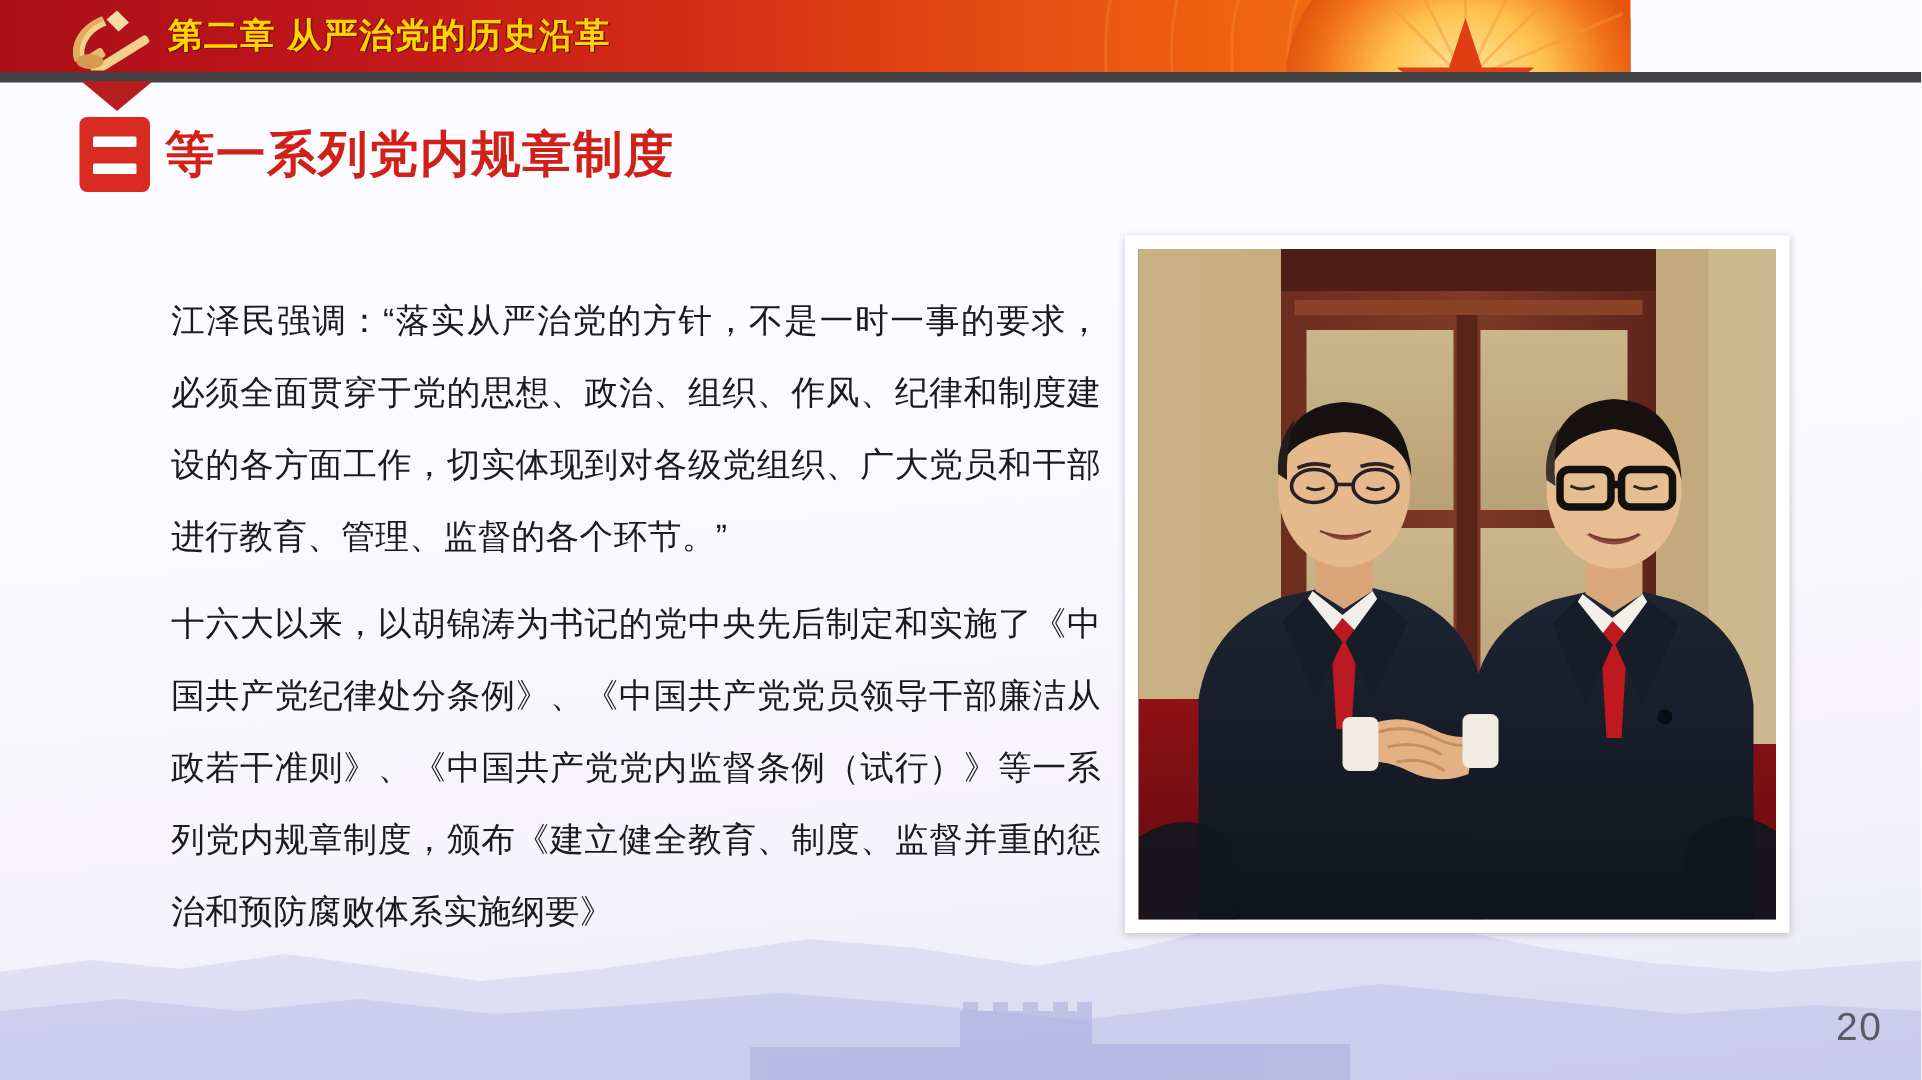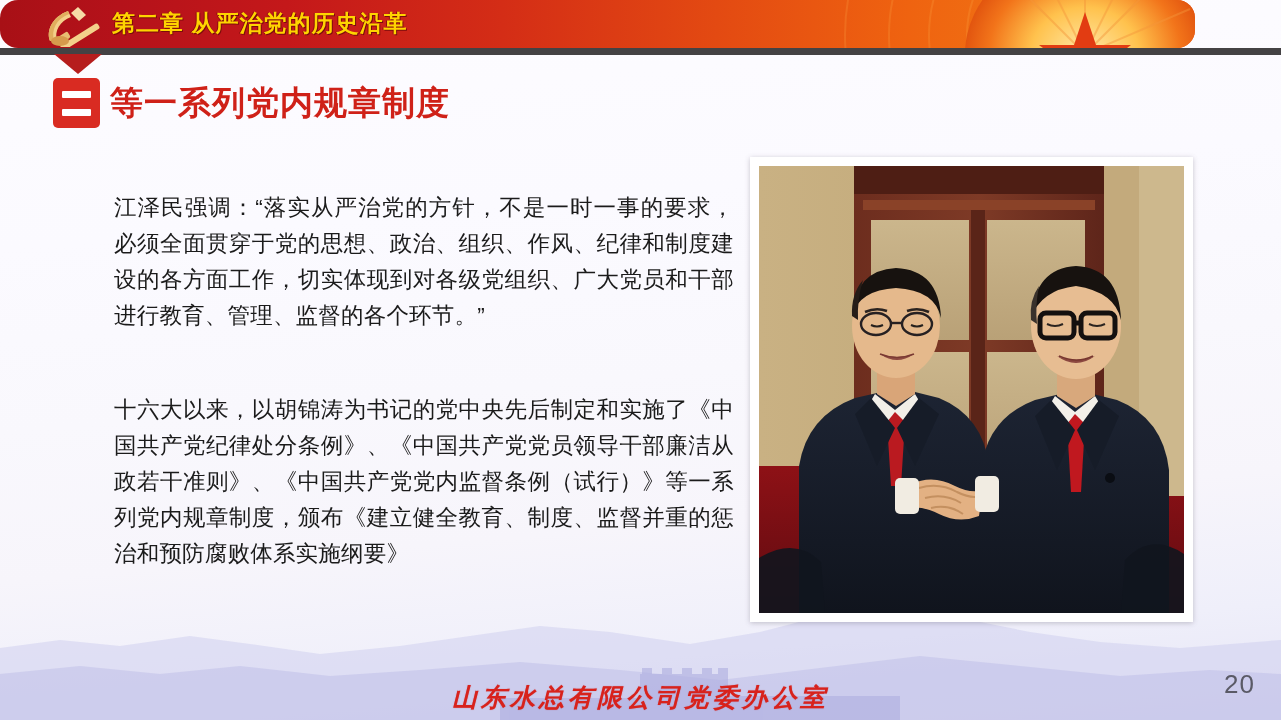--- a/index.html
+++ b/index.html
@@ -34,34 +34,33 @@
     width: 1281px;
     height: 150px;
     pointer-events: none;
   }
 
   
   .header-banner {
     position: absolute;
     left: 0;
     top: 0;
-    width: 1195px;
+    width: 1087px;
     height: 48px;
     background:
       linear-gradient(to right,
         #a81016 0%,
         #b5121a 10%,
         #c4181a 24%,
         #d42d16 42%,
         #e34a12 60%,
         #ef6310 76%,
         #f07414 88%,
         #e9540f 100%);
     overflow: hidden;
-    border-radius: 18px;
   }
   .banner-sunburst {
     position: absolute;
     right: -40px;
     top: -96px;
     width: 300px;
     height: 300px;
     pointer-events: none;
   }
   .banner-rings {
@@ -150,21 +149,21 @@
     white-space: nowrap;
   }
 
   
   .body-text {
     position: absolute;
     left: 114px;
     width: 620px;
     color: #1b1b1b;
     font-size: 22.5px;
-    line-height: 36px;
+    line-height: 48px;
     letter-spacing: .2px;
     text-align: justify;
     text-justify: inter-ideograph;
   }
   .para-1 { top: 190px; }
   .para-2 { top: 392px; }
 
   
   .photo-frame {
     position: absolute;
@@ -408,17 +407,16 @@
           <rect x="136" y="312" width="24" height="36" rx="5" fill="#f1ece2"></rect>
           <rect x="216" y="310" width="24" height="36" rx="5" fill="#f1ece2"></rect>
         </g>
 
         <path d="M0,447 L0,392 Q36,370 62,396 L66,447 Z" fill="#11151e" opacity=".9"></path>
         <path d="M425,447 L425,388 Q392,366 366,394 L362,447 Z" fill="#11151e" opacity=".9"></path>
       </svg>
     </div>
   </div>
 
-  <div class="footer-org">山东水总有限公司党委办公室</div>
 
   <div class="page-number">20</div>
 
 </div>
 
 </body></html>

